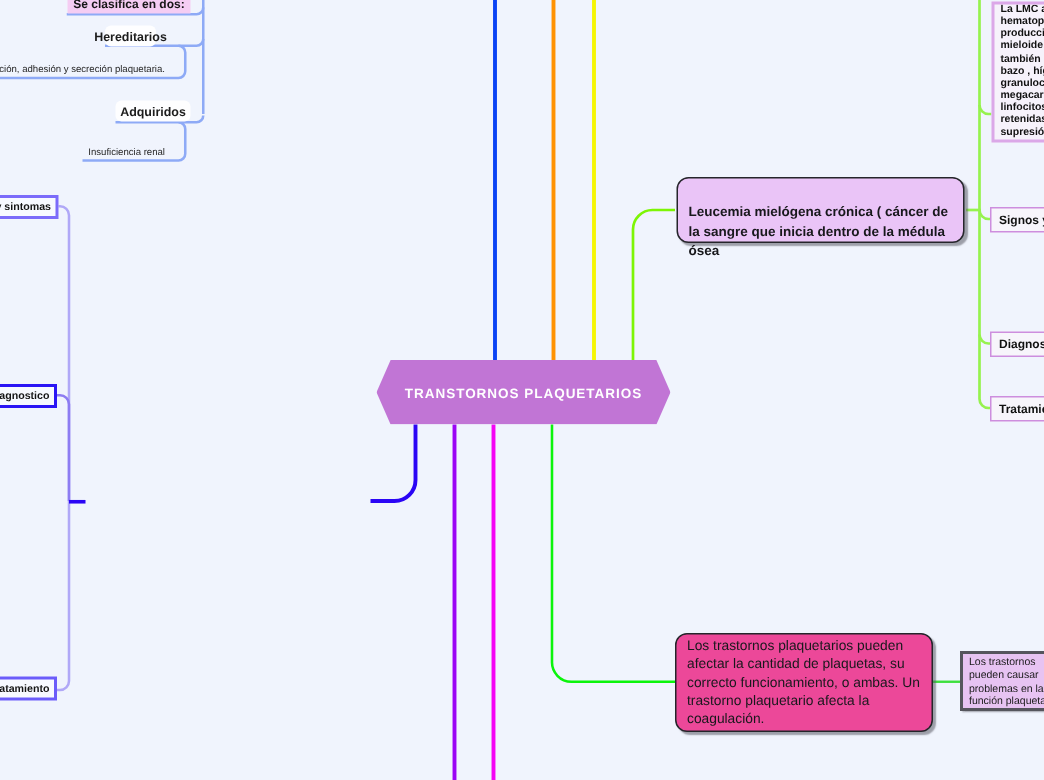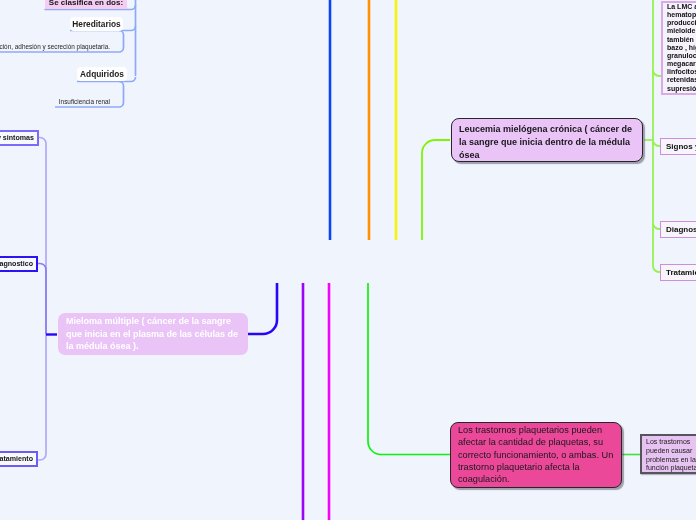--- a/index.html
+++ b/index.html
@@ -85,21 +85,21 @@
       <path d="M653,140 A6,6 0 0 0 659,146 H661"></path>
       <path d="M653,223 A6,6 0 0 0 659,229 H661"></path>
     </g>
     <path d="M621,454.5 H641" stroke="#3ee03e" stroke-width="1.6" fill="none"></path>
   </svg>
 
   <div class="node pinkflat" style="left:45px;top:-4px;width:82px;height:13px;font-size:8px;">
     <span>Se clasifica en dos:</span>
   </div>
 
-  <div class="node wbox" style="left:70px;top:17px;width:53px;height:13.5px;font-size:8.3px;">
+  <div class="node wbox" style="left:70px;top:17px;width:34px;height:13.5px;font-size:8.3px;">
     <span>Hereditarios</span>
   </div>
 
   <div class="node plain" style="left:-30px;top:41px;width:140px;height:11px;font-size:6.4px;justify-content:flex-end;white-space:nowrap;">
     <span>ación, adhesión y secreción plaquetaria.</span>
   </div>
 
   <div class="node wbox" style="left:77px;top:67px;width:50px;height:13.5px;font-size:8.3px;text-align:center;">
     <span>Adquiridos</span>
   </div>
@@ -113,26 +113,26 @@
   </div>
 
   <div class="node bbox" style="left:-13px;top:256px;width:51px;height:16px;font-size:7.1px;border:2px solid #2a14f5;padding-right:3px;justify-content:flex-end;white-space:nowrap;overflow:hidden;">
     <span>Diagnostico</span>
   </div>
 
   <div class="node bbox" style="left:-13px;top:451px;width:51px;height:16px;font-size:7.1px;border:2px solid #6b5cfa;padding-right:3px;justify-content:flex-end;white-space:nowrap;overflow:hidden;">
     <span>Tratamiento</span>
   </div>
 
-
-  <div class="node pinknote" style="left:58px;top:313px;width:190px;height:42px;font-size:9px;line-height:12.5px;padding:2px 8px;">
-    <span>Mieloma múltiple ( cáncer de la sangre que inicia en el plasma de las células de la médula ósea ).</span>
+  <div class="node" id="center-node">
+    <span>TRANSTORNOS PLAQUETARIOS</span>
   </div>
 
-  <div class="node leu" style="left:451px;top:118px;width:192px;height:44px;font-size:9px;line-height:12.8px;padding:4px 6px 4px 7px;">
+
+  <div class="node leu" style="left:451px;top:118px;width:192px;height:44px;font-size:9px;line-height:12.8px;padding:16px 6px 4px 7px;">
     <span>Leucemia mielógena crónica ( cáncer de la sangre que inicia dentro de la médula ósea</span>
   </div>
 
   <div class="node tras" style="left:450px;top:422px;width:172px;height:66px;font-size:9.2px;line-height:12.3px;padding:1px 5px 1px 7px;">
     <span>Los trastornos plaquetarios pueden afectar la cantidad de plaquetas, su correcto funcionamiento, o ambas. Un trastorno plaquetario afecta la coagulación.</span>
   </div>
 
   <div class="node greybox" style="left:640px;top:434px;width:70px;height:40px;font-size:7px;line-height:8.8px;padding:2px 2px 2px 4px;overflow:hidden;">
     <span>Los trastornos pueden causar problemas en la función plaquetaria</span>
   </div>

